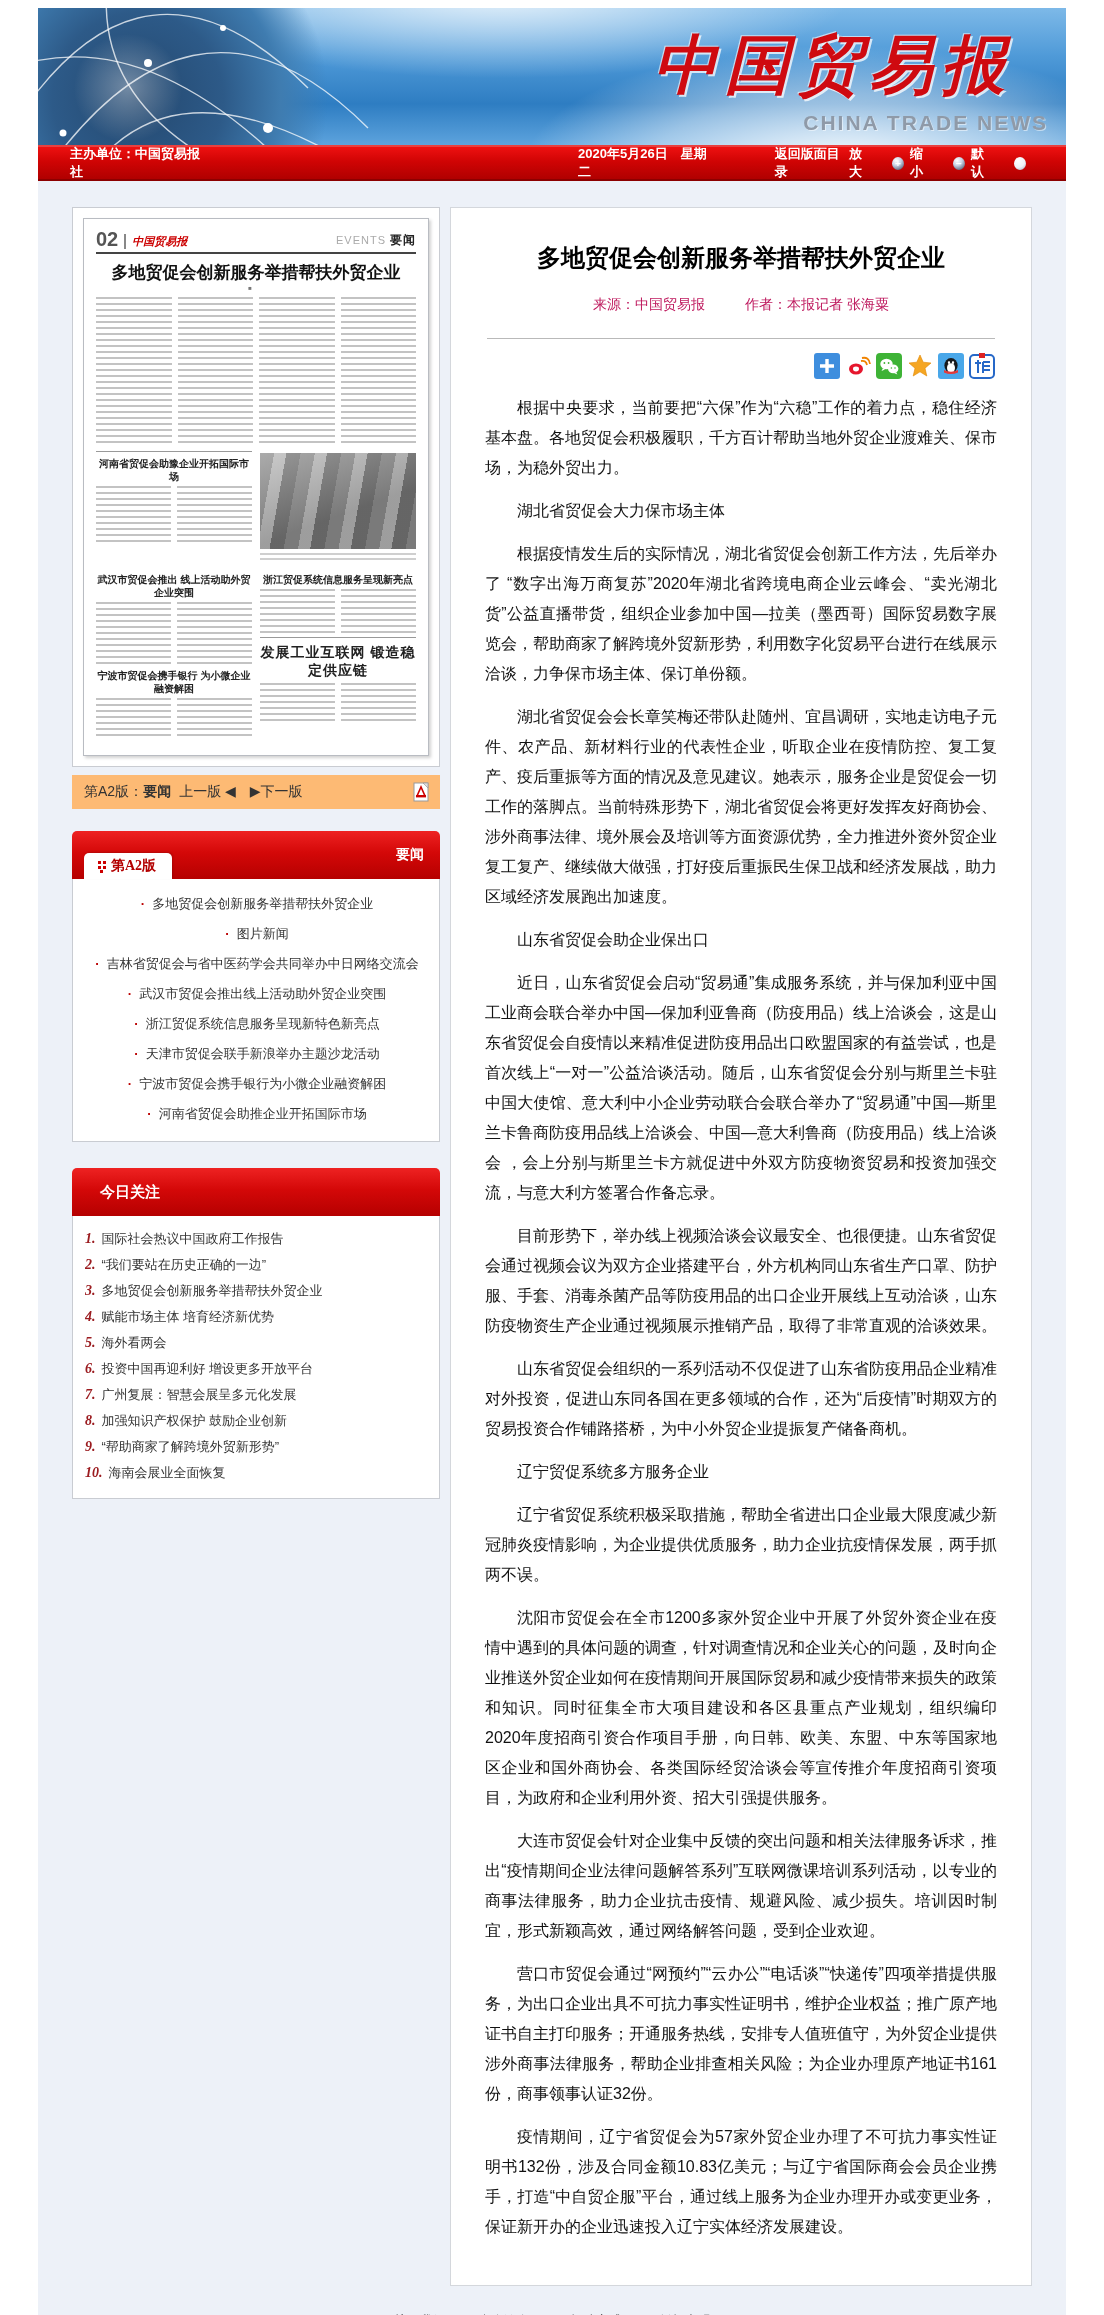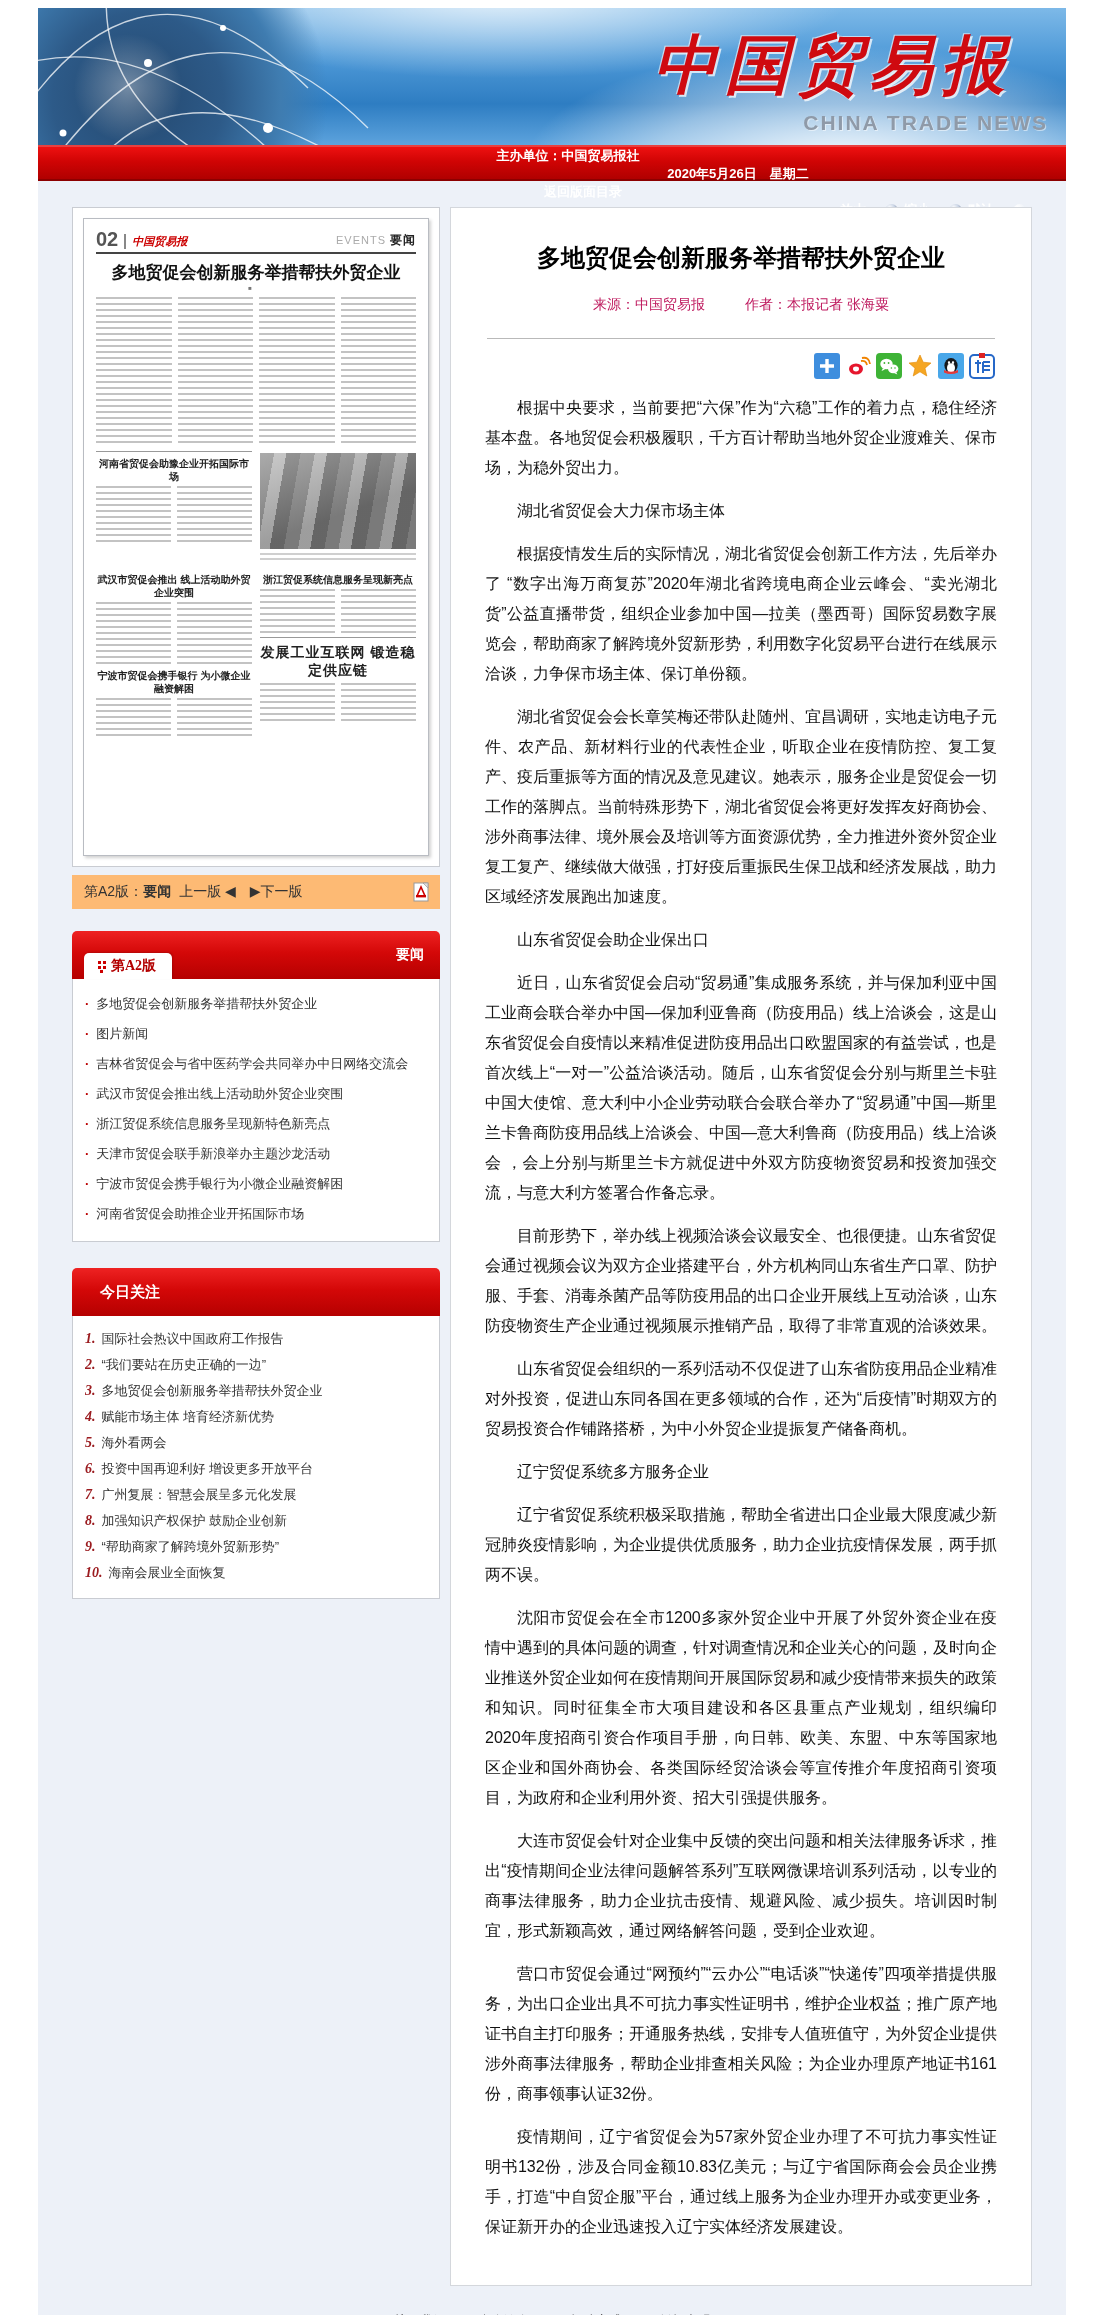--- a/index.html
+++ b/index.html
@@ -39,21 +39,21 @@
   .logo-en {
     color: #8f9aa8; font-size: 21px; font-weight: bold; letter-spacing: 2px;
     text-align: right; margin-top: 2px; text-shadow: 1px 1px 0 rgba(255,255,255,.5);
   }
 
   
   .rednav {
     height: 36px; display: flex; align-items: center;
     background: linear-gradient(to bottom, #ee1111 0%, #d00404 45%, #b00000 100%);
     border-top: 2px solid #e84040; border-bottom: 2px solid #8c0000;
-    color: #fff; font-size: 13px; font-weight: bold; flex-direction: column;
+    color: #fff; font-size: 13px; font-weight: bold;
   }
   .rednav a { color: #fff; text-decoration: none; cursor: pointer; }
   .rn-sponsor { margin-left: 32px; }
   .rn-date { margin-left: 372px; }
   .rn-back { margin-left: 62px; }
   .rn-controls { margin-left: auto; margin-right: 40px; display: flex; align-items: center; gap: 6px; }
   .rn-controls .ctl { display: flex; align-items: center; gap: 19px; cursor: pointer; }
   .orb {
     width: 13px; height: 13px; border-radius: 50%; display: inline-block;
     background: radial-gradient(circle at 35% 28%, #ffffff 0%, #c7d2e4 40%, #323a52 100%);
@@ -63,21 +63,21 @@
 
   
   .content { display: flex; align-items: flex-start; padding: 26px 34px 0 34px; gap: 10px; }
   .sidebar { width: 368px; flex: none; }
   .mainbox {
     flex: 1; background: #fff; border: 1px solid #d4d7dc; padding: 22px 34px 30px;
     min-height: 2010px;
   }
 
   
-  .thumb-box { background: #fff; border: 1px solid #c9ccd2; padding: 10px; height: 660px; cursor: pointer; }
+  .thumb-box { background: #fff; border: 1px solid #c9ccd2; padding: 10px; height: 560px; cursor: pointer; }
   .mini-page { position: relative; height: 100%; background: #fff; border: 1px solid #b9bcc2; box-shadow: 2px 2px 3px rgba(0,0,0,.18); padding: 10px 12px; overflow: hidden; }
   .mp-head { display: flex; align-items: flex-end; border-bottom: 2px solid #444; padding-bottom: 3px; }
   .mp-pageno { font-size: 20px; font-weight: bold; color: #555; line-height: 1; }
   .mp-logo { color: #c00; font-size: 11px; font-weight: bold; font-style: italic; margin-left: 6px; border-left: 2px solid #888; padding-left: 6px; font-family: "Liberation Serif", serif; }
   .mp-events { margin-left: auto; font-size: 11px; color: #aaa; letter-spacing: 1px; }
   .mp-events b { color: #222; font-size: 12px; margin-left: 4px; }
   .mp-headline { font-size: 17px; font-weight: bold; color: #111; text-align: center; margin: 8px 0 2px; line-height: 1.25; }
   .mp-byline { font-size: 6px; color: #777; text-align: center; margin-bottom: 6px; }
   .mp-cols { display: flex; gap: 6px; height: 150px; }
   .mp-col { flex: 1; background: repeating-linear-gradient(to bottom, #c3c3c3 0 2px, transparent 2px 6px); }
@@ -113,21 +113,21 @@
     display: flex; align-items: center; padding: 0 16px 0 12px;
     color: #b30000; font-weight: bold; font-size: 14px; box-shadow: 1px -1px 2px rgba(0,0,0,.15);
   }
   .dots { width: 3px; height: 3px; background: #c00; margin-right: 10px; margin-left: 2px;
     box-shadow: 5px 0 0 #c00, 0 5px 0 #c00, 5px 5px 0 #c00, 2px 9px 0 #c00; display:inline-block; position: relative; top: -4px;}
   .redbar .tag { margin-left: auto; margin-right: 16px; color: #fff; font-weight: bold; font-size: 14px; align-self: center; }
   .redbar.solid { align-items: center; }
   .redbar.solid .title { color: #fff; font-weight: bold; font-size: 15px; margin-left: 28px; }
 
   .listbox { background: #fff; border: 1px solid #c9ccd2; border-top: none; padding: 10px 10px 12px 12px; }
-  .a2-item { font-size: 13px; color: #333; line-height: 30px; white-space: nowrap; overflow: hidden; cursor: pointer; }
+  .a2-item { font-size: 13px; color: #333; line-height: 30px; white-space: nowrap; overflow: hidden; cursor: pointer; text-align: center; }
   .a2-item .blt { color: #b00; font-weight: bold; margin-right: 7px; }
   .focus-item { font-size: 13px; color: #333; line-height: 26px; white-space: nowrap; overflow: hidden; cursor: pointer; }
   .focus-item .num { color: #9b1c20; font-weight: bold; font-style: italic; font-family: "Liberation Serif", serif; font-size: 14px; margin-right: 6px; }
 
   
   .art-title { text-align: center; font-size: 24px; font-weight: bold; color: #000; margin-top: 12px; }
   .art-meta { text-align: center; font-size: 14px; color: #be185d; margin-top: 22px; }
   .art-meta .gap { display: inline-block; width: 40px; }
   .art-hr { border: none; border-top: 1px solid #b9b9b9; margin: 24px 2px 14px; }
   .share-row { display: flex; justify-content: flex-end; gap: 5px; margin: 6px 2px 10px; }

